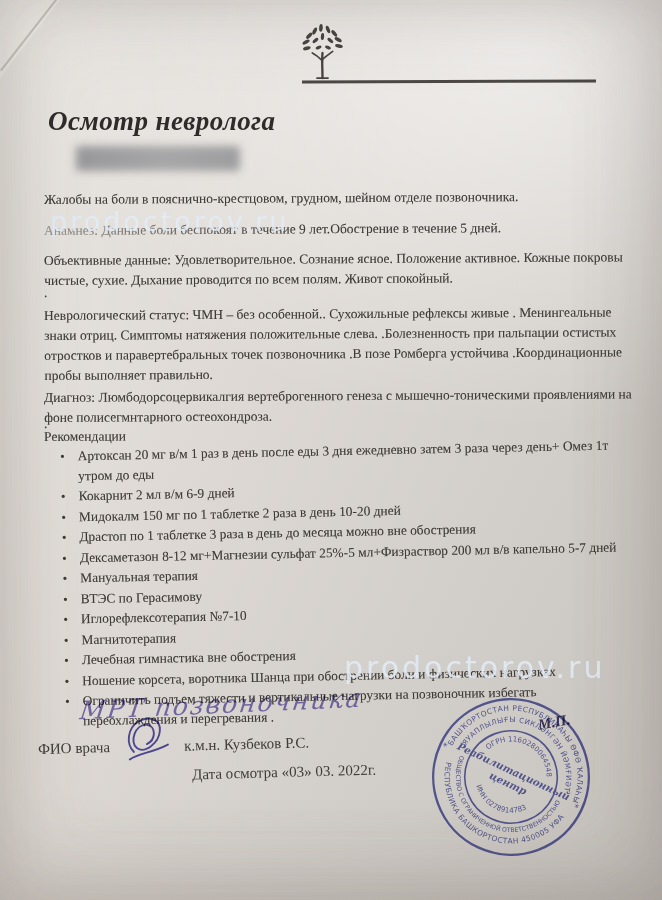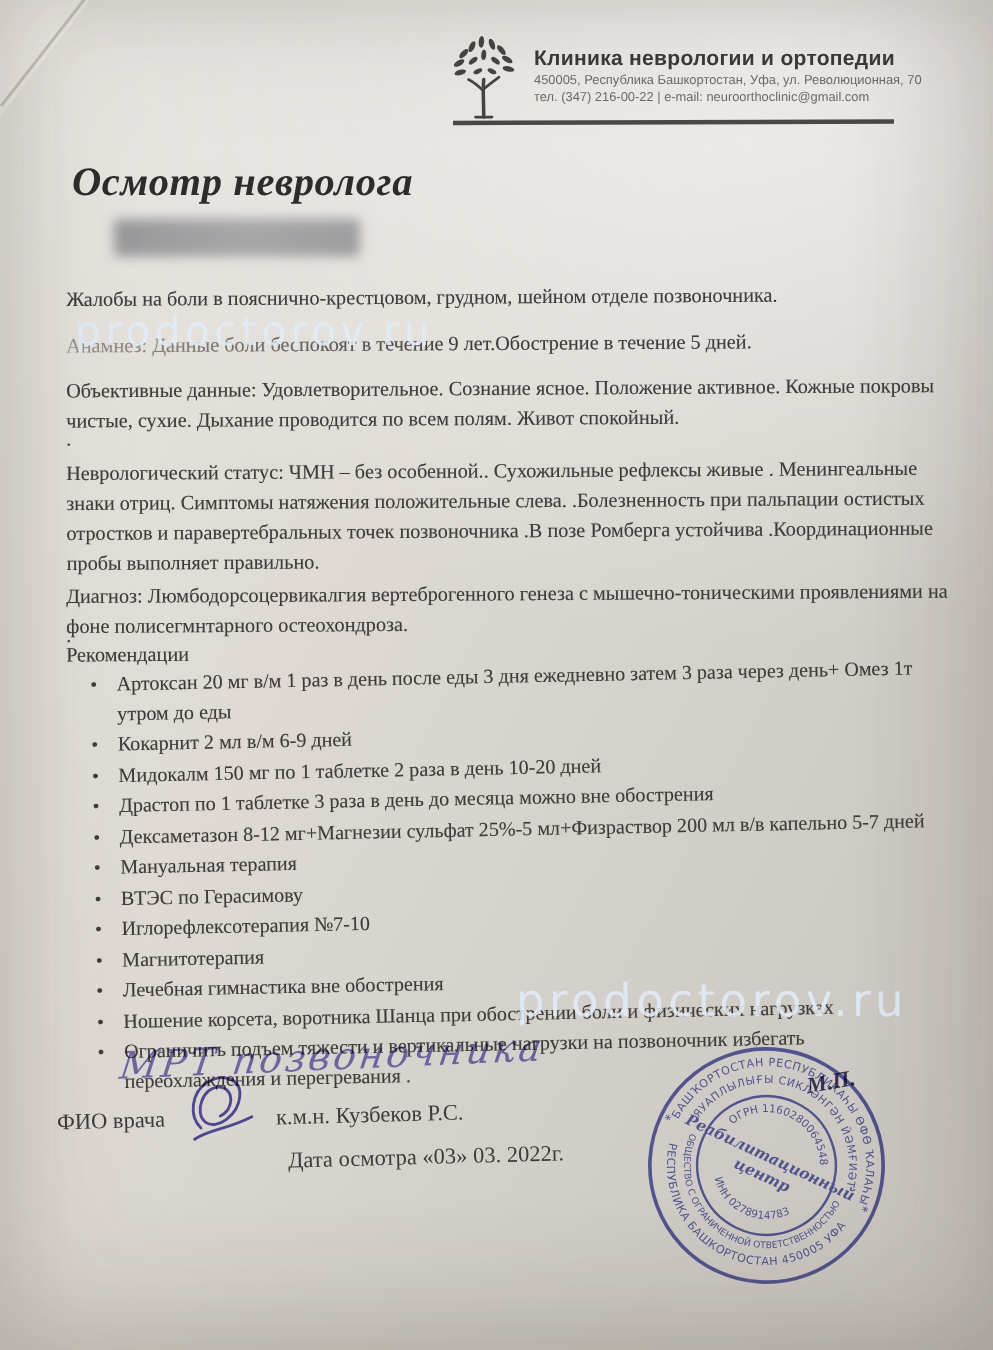--- a/index.html
+++ b/index.html
@@ -95,25 +95,20 @@
         <ellipse cx="25" cy="29" rx="4" ry="2" transform="rotate(-25 25 29)"></ellipse>
         <ellipse cx="37" cy="29" rx="4" ry="2" transform="rotate(25 37 29)"></ellipse>
       </g>
       <g fill="none" stroke="#474440" stroke-width="3" stroke-linecap="round">
         <path d="M30,68 C30,54 29,46 30,36"></path>
         <path d="M30,46 C25,41 21,38 17,36" stroke-width="2.2"></path>
         <path d="M30,44 C35,40 39,37 43,34" stroke-width="2.2"></path>
         <path d="M23,68 L37,68" stroke-width="2.4"></path>
       </g>
     </svg>
-    <div class="header-text">
-      <div class="clinic-name">Клиника неврологии и ортопедии</div>
-      <div class="clinic-addr">450005, Республика Башкортостан, Уфа, ул. Революционная, 70</div>
-      <div class="clinic-contact">тел. (347) 216-00-22 | e-mail: neuroorthoclinic@gmail.com</div>
-    </div>
   </div>
   <div class="header-rule"></div>
 
   <h1 class="title">Осмотр невролога</h1>
   <div class="redaction"></div>
 
   <p class="para p-complaints">Жалобы на боли в пояснично-крестцовом,  грудном, шейном отделе позвоночника.</p>
   <p class="para p-anamnesis">Анамнез: Данные боли беспокоят в течение 9 лет.Обострение в течение 5 дней.</p>
   <p class="para p-objective">Объективные данные: Удовлетворительное. Сознание ясное. Положение активное. Кожные покровы чистые, сухие. Дыхание проводится по всем полям. Живот спокойный.</p>
   <div class="stray-dot d1">.</div>

